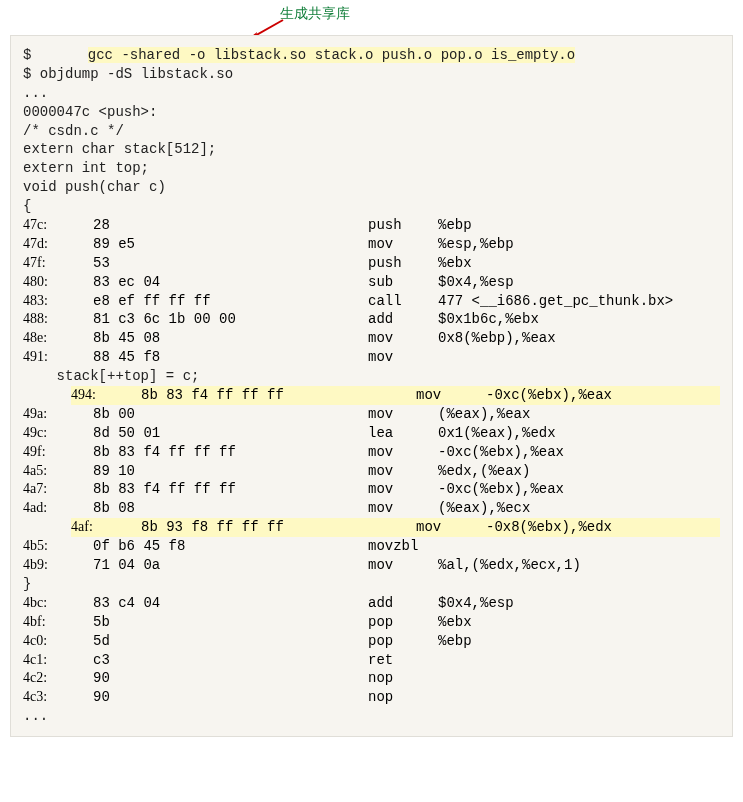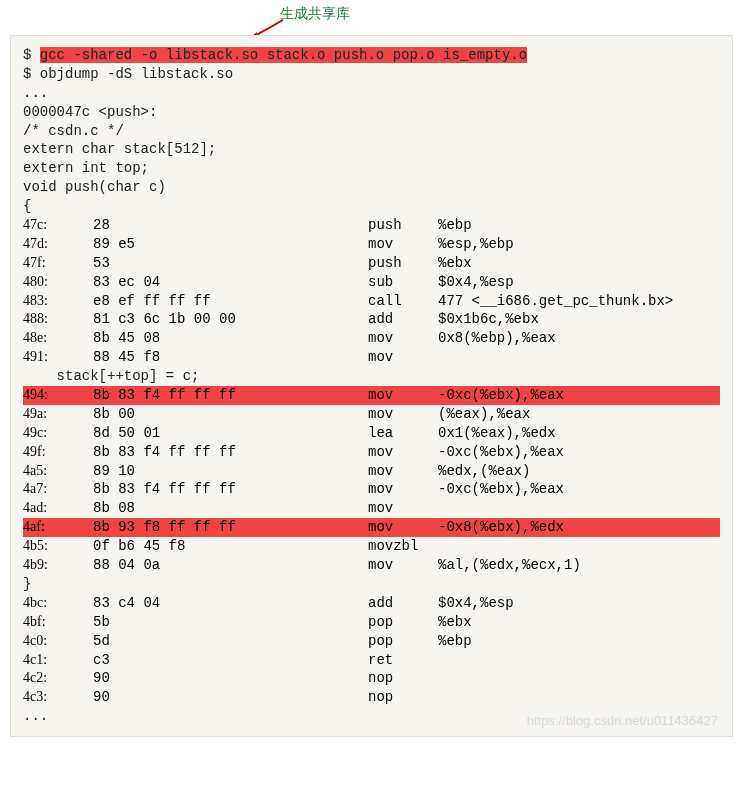--- a/index.html
+++ b/index.html
@@ -30,21 +30,22 @@
     border: 1px solid #e0ded8;
     padding: 10px 12px;
     position: relative;
   }
   .line {
     white-space: pre;
     line-height: 1.35;
     color: #222;
   }
   .hl-yellow {
-    background: #ef4444;
+    background: #fef9c3;
+    margin-left: 48px;
   }
   .watermark {
     position: absolute;
     bottom: 8px;
     right: 14px;
     color: #d8d8d8;
     font-family: Arial, sans-serif;
     font-size: 13px;
   }
   .prompt {
@@ -168,39 +169,40 @@
       <div class="asm-row">
         <span class="addr"> 4a7:</span>
         <span class="bytes">   8b 83 f4 ff ff ff</span>
         <span class="mnemonic">mov</span>
         <span class="operands">-0xc(%ebx),%eax</span>
       </div>
       <div class="asm-row">
         <span class="addr"> 4ad:</span>
         <span class="bytes">   8b 08</span>
         <span class="mnemonic">mov</span>
+        <span class="operands">(%eax),%ecx</span>
       </div>
     </div>
 
   <div class="asm-row hl-yellow">
     <span class="addr"> 4af:</span>
     <span class="bytes">   8b 93 f8 ff ff ff</span>
     <span class="mnemonic">mov</span>
     <span class="operands">-0x8(%ebx),%edx</span>
   </div>
 
   <div id="asm-post">
       <div class="asm-row">
         <span class="addr"> 4b5:</span>
         <span class="bytes">   0f b6 45 f8</span>
         <span class="mnemonic">movzbl</span>
       </div>
       <div class="asm-row">
         <span class="addr"> 4b9:</span>
-        <span class="bytes">   88 04 0a</span>
+        <span class="bytes">   71 04 0a</span>
         <span class="mnemonic">mov</span>
         <span class="operands">%al,(%edx,%ecx,1)</span>
       </div>
     </div>
 
   <div class="line">}</div>
 
   <div id="asm-tail">
       <div class="asm-row">
         <span class="addr"> 4bc:</span>
@@ -235,14 +237,13 @@
       <div class="asm-row">
         <span class="addr"> 4c3:</span>
         <span class="bytes">   90</span>
         <span class="mnemonic">nop</span>
         <span class="operands"></span>
       </div>
     </div>
 
   <div class="line">...</div>
 
-  <div class="watermark">https://blog.csdn.net/u011436427</div>
 </div>
 
 </body></html>

